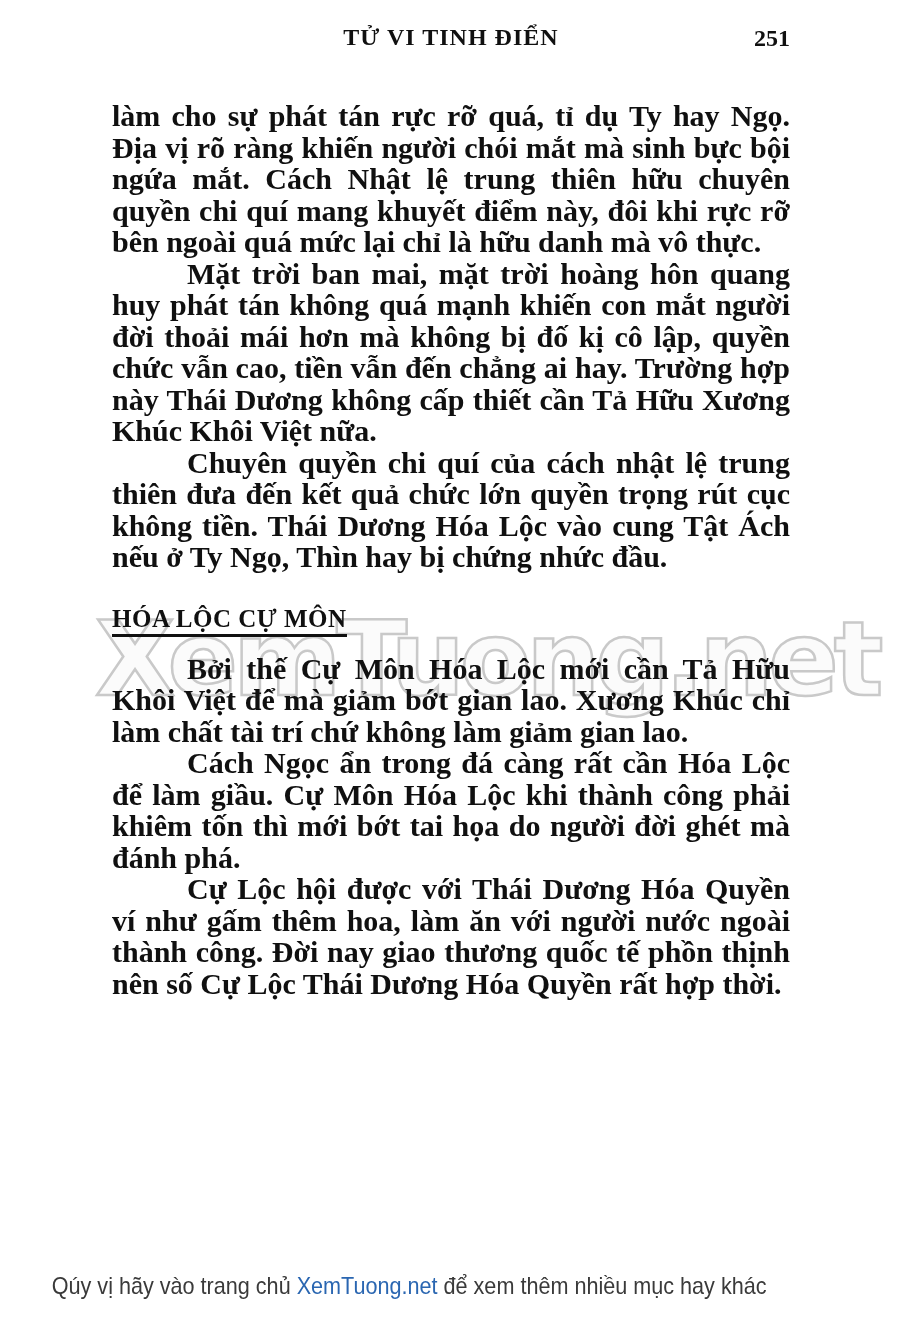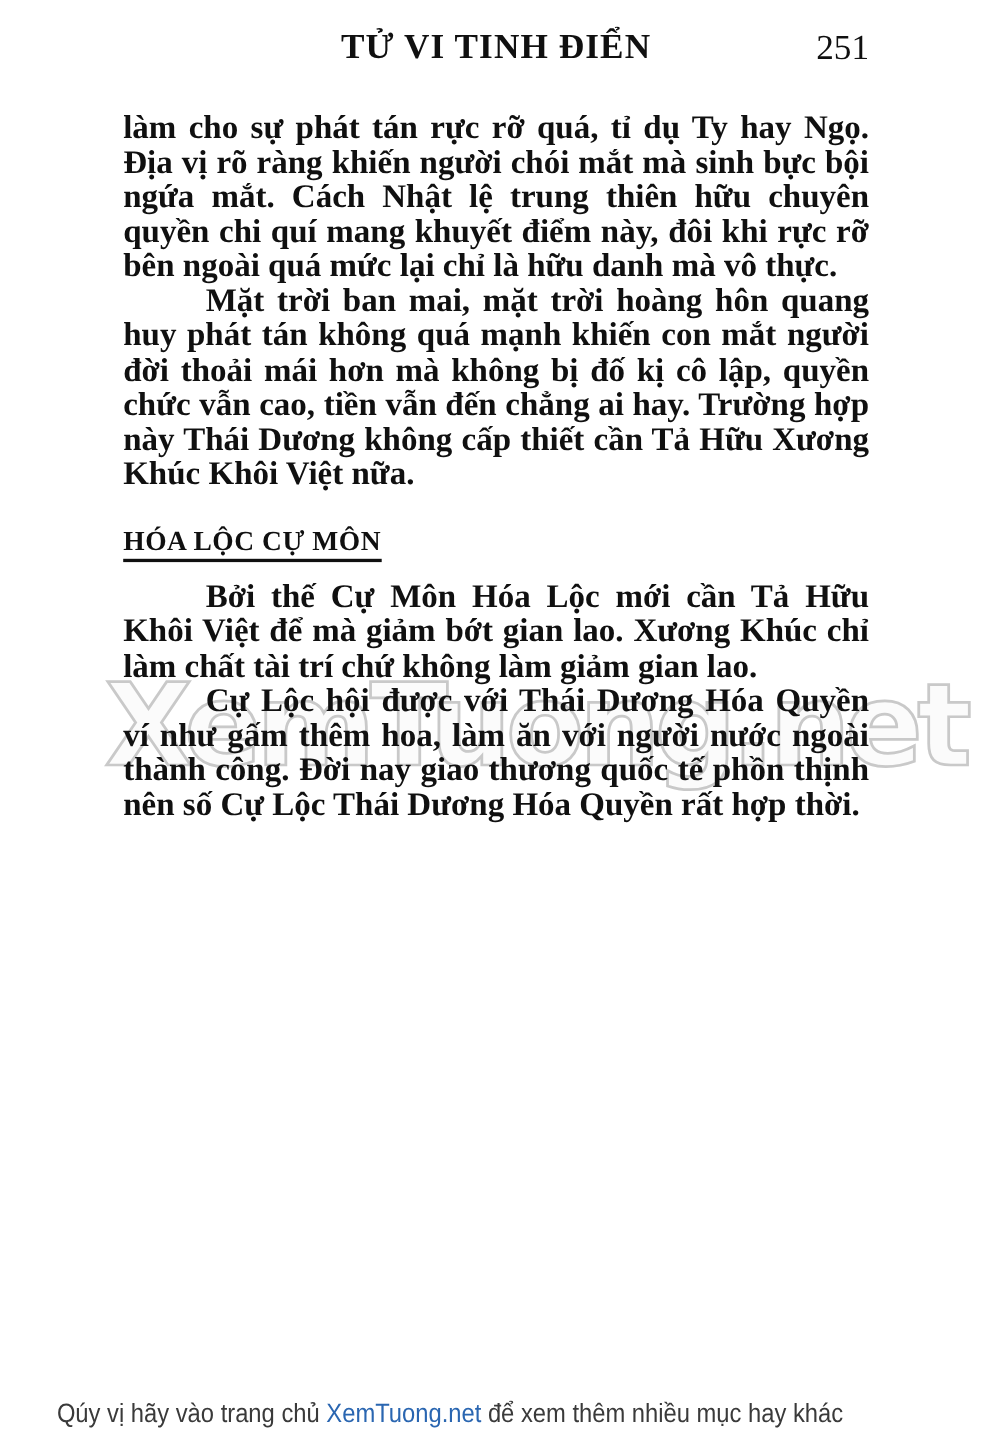--- a/index.html
+++ b/index.html
@@ -10,25 +10,25 @@
     overflow:hidden;
     font-family:"Liberation Serif", serif;
     color:#101010;
   }
   
   .pg-header{
     position:absolute;top:24px;left:112px;width:678px;height:34px;
   }
   .pg-title{
     position:absolute;left:0;right:0;text-align:center;
-    font-size:32px;font-weight:700;letter-spacing:1px;margin:0;
+    font-size:24px;font-weight:700;letter-spacing:1px;margin:0;
   }
   .pg-num{
     position:absolute;right:0;top:1px;
-    font-size:32px;font-weight:400;
+    font-size:24px;font-weight:700;
   }
   
   .watermark{
     position:absolute;left:95px;top:598px;width:720px;
     font-family:"DejaVu Sans", sans-serif;
     font-size:104px;font-weight:800;letter-spacing:-5px;
     color:#fbfbfb;
     -webkit-text-stroke:2.5px #c9c9c9;
     text-shadow:0 0 1px #d4d4d4;
     z-index:0;white-space:nowrap;
@@ -76,24 +76,26 @@
   <div class="pg-header">
     <h1 class="pg-title">TỬ VI TINH ĐIỂN</h1>
     <span class="pg-num">251</span>
   </div>
 
   <div class="watermark">XemTuong.net</div>
 
   <div class="body-block">
     <p class="para no-indent">làm cho sự phát tán rực rỡ quá, tỉ dụ Ty hay Ngọ. Địa vị rõ ràng khiến người chói mắt mà sinh bực bội ngứa mắt. Cách Nhật lệ trung thiên hữu chuyên quyền chi quí mang khuyết điểm này, đôi khi rực rỡ bên ngoài quá mức lại chỉ là hữu danh mà vô thực.</p>
     <p class="para">Mặt trời ban mai, mặt trời hoàng hôn quang huy phát tán không quá mạnh khiến con mắt người đời thoải mái hơn mà không bị đố kị cô lập, quyền chức vẫn cao, tiền vẫn đến chẳng ai hay. Trường hợp này Thái Dương không cấp thiết cần Tả Hữu Xương Khúc Khôi Việt nữa.</p>
+    <p class="para">Chuyên quyền chi quí của cách nhật lệ trung thiên đưa đến kết quả chức lớn quyền trọng rút cục không tiền. Thái Dương Hóa Lộc vào cung Tật Ách nếu ở Ty Ngọ, Thìn hay bị chứng nhức đầu.</p>
 
     <h2 class="section-heading">HÓA LỘC CỰ MÔN</h2>
 
     <p class="para">Bởi thế Cự Môn Hóa Lộc mới cần Tả Hữu Khôi Việt để mà giảm bớt gian lao. Xương Khúc chỉ làm chất tài trí chứ không làm giảm gian lao.</p>
+    <p class="para">Cách Ngọc ẩn trong đá càng rất cần Hóa Lộc để làm giầu. Cự Môn Hóa Lộc khi thành công phải khiêm tốn thì mới bớt tai họa do người đời ghét mà đánh phá.</p>
     <p class="para">Cự Lộc hội được với Thái Dương Hóa Quyền ví như gấm thêm hoa, làm ăn với người nước ngoài thành công. Đời nay giao thương quốc tế phồn thịnh nên số Cự Lộc Thái Dương Hóa Quyền rất hợp thời.</p>
   </div>
 
   <div class="pg-footer">
     <span class="inner"><span>Qúy vị hãy vào trang chủ </span><a style="color: rgb(42, 102, 177);">XemTuong.net</a><span> để xem thêm nhiều mục hay khác</span></span>
   </div>
 
 </div>
 
 </body></html>

